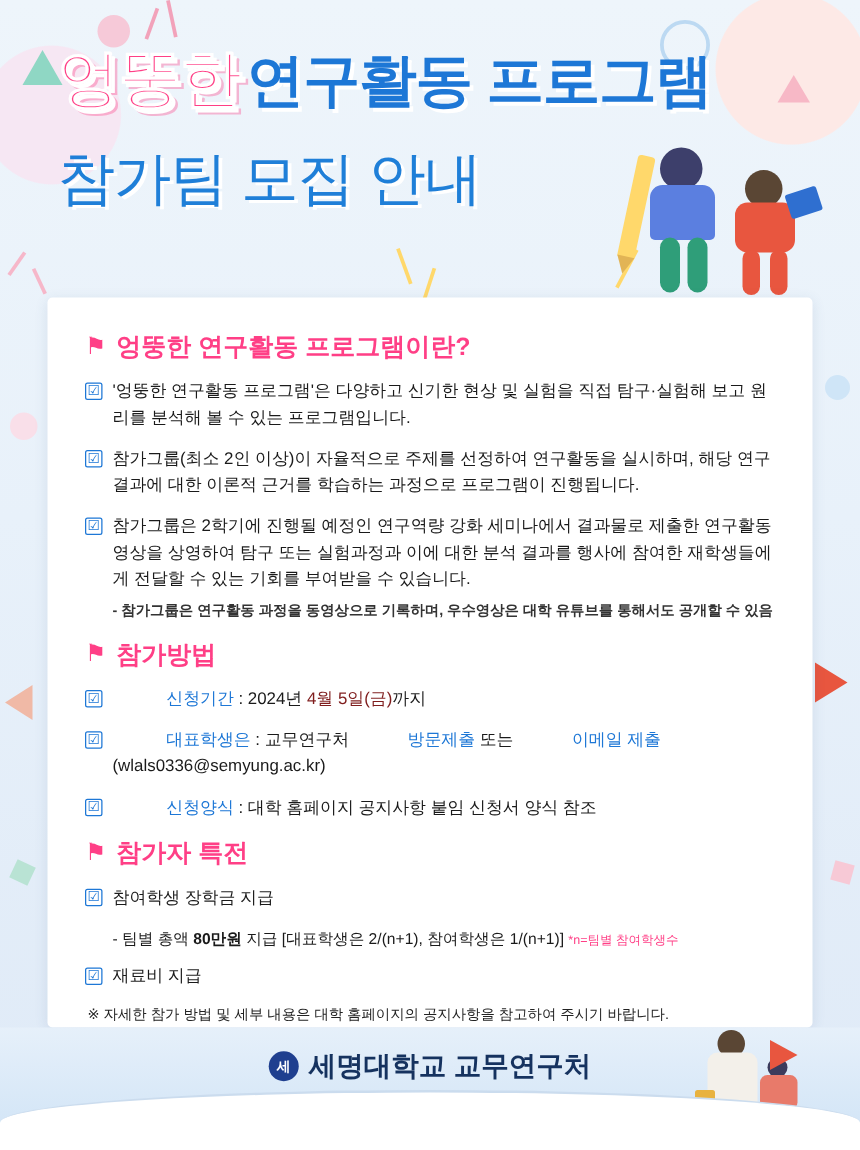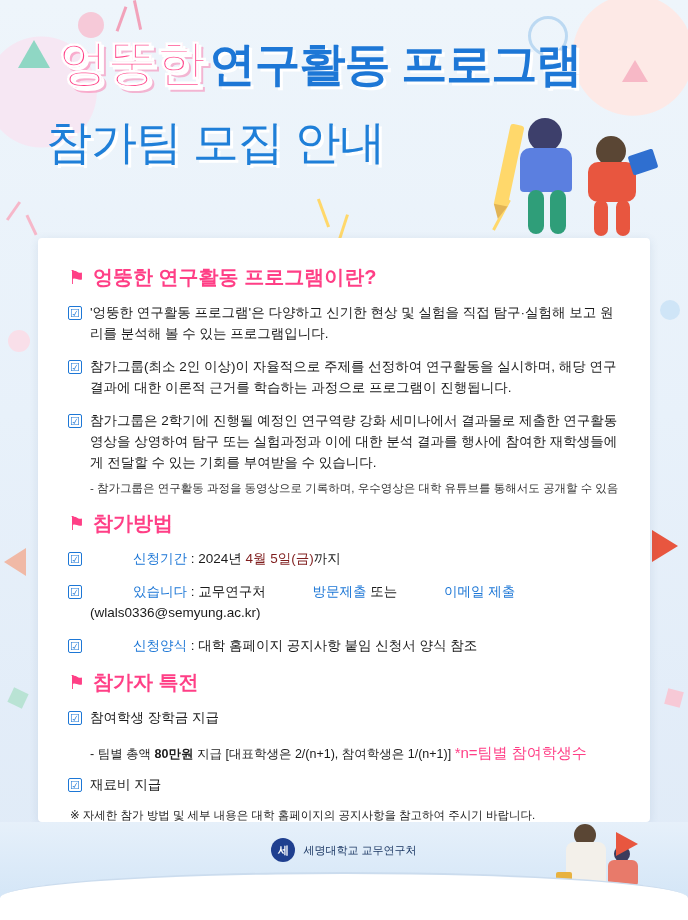--- a/index.html
+++ b/index.html
@@ -33,21 +33,21 @@
   .d12{right:10px;top:530px;width:0;height:0;border-top:16px solid transparent;border-bottom:16px solid transparent;border-left:26px solid #e8563f;}
   .d13{left:10px;top:690px;width:16px;height:16px;background:#b9e3d4;transform:rotate(25deg);}
   .d14{right:6px;top:690px;width:16px;height:16px;background:#f7c9d6;transform:rotate(15deg);}
   .d15{left:500px;top:198px;width:3px;height:34px;background:#ffd86b;transform:rotate(28deg);}
   .d16{left:322px;top:198px;width:3px;height:30px;background:#ffd86b;transform:rotate(-20deg);}
   .d17{left:342px;top:214px;width:3px;height:26px;background:#ffd86b;transform:rotate(18deg);}
 
   
   .header{position:absolute;left:0;right:0;top:0;height:232px;}
   .title-line{position:absolute;white-space:nowrap;}
-  .t1{left:58px;top:30px;}
+  .t1{left:46px;top:30px;}
   .t2{left:46px;top:112px;}
   .big{
     font-size:50px;font-weight:bold;letter-spacing:-1px;
     color:#ff3f86;
     -webkit-text-stroke:1px #ffffff;
     text-shadow:
       3px 3px 0 #ffffff,
       5px 5px 0 rgba(255,63,134,.35);
   }
   .blue{
@@ -94,24 +94,24 @@
   .item{display:flex;align-items:flex-start;gap:8px;margin-bottom:12px;}
   .chk{
     flex:0 0 auto;width:14px;height:14px;border:1.6px solid #1d77d6;border-radius:2px;
     color:#1d77d6;font-size:11px;line-height:12px;text-align:center;margin-top:3px;
     box-sizing:border-box;
   }
   .txt{font-size:13.5px;line-height:1.55;color:#1a1a1a;font-weight:normal;}
   .txt .b{color:#1d77d6;margin-left:43px;}
   .txt .pk{color:#7f1d1d;}
   .note{
-    font-size:11.5px;color:#333;margin:-4px 0 14px 22px;font-weight:normal;
+    font-size:11.5px;color:#333;margin:-4px 0 14px 22px;font-weight:bold;
   }
   .sub{font-size:12.5px;color:#1a1a1a;margin:4px 0 4px 22px;line-height:1.6;}
-  .sub .pink-small{color:#ff3f86;font-size:15px;}
+  .sub .pink-small{color:#ff3f86;font-size:10px;}
   .bold{font-weight:bold;}
   .foot-note{font-size:11.5px;color:#222;margin:12px 0 0 2px;}
 
   
   .footer{
     position:absolute;left:0;right:0;bottom:0;height:98px;
     background:linear-gradient(180deg,#e6f0fa 0%, #cfe3f6 100%);
   }
   .book-open{
     position:absolute;left:0;right:0;bottom:0;height:46px;
@@ -121,21 +121,21 @@
   }
   .brand{
     position:absolute;left:0;right:0;top:16px;
     display:flex;align-items:center;justify-content:center;gap:8px;
   }
   .logo{
     width:24px;height:24px;border-radius:50%;
     background:#1f3f8f;color:#fff;font-size:11px;font-weight:bold;
     display:flex;align-items:center;justify-content:center;
   }
-  .brand-name{font-size:11px;font-weight:normal;color:#15325f;}
+  .brand-name{font-size:22px;font-weight:bold;color:#15325f;}
   .f-people{position:absolute;right:40px;bottom:26px;width:120px;height:70px;}
   .fp{position:absolute;}
   .fh{width:22px;height:22px;border-radius:50%;background:#5a4634;left:46px;top:0;}
   .fb{width:40px;height:40px;left:38px;top:18px;background:#f3f0ea;border-radius:8px 8px 0 0;}
   .fh2{width:16px;height:16px;border-radius:50%;background:#3b3b5c;left:86px;top:22px;}
   .fb2{width:30px;height:28px;left:80px;top:36px;background:#e87a6a;border-radius:6px;}
   .bag{width:16px;height:14px;left:28px;top:48px;background:#e8b23f;border-radius:2px;}
   .mega{position:absolute;right:10px;top:8px;width:0;height:0;border-top:12px solid transparent;border-bottom:12px solid transparent;border-left:22px solid #e8563f;}
 </style>
 </head>
@@ -216,21 +216,21 @@
       <div class="item">
         <span class="chk">☑</span>
         <span class="txt">
           <span class="b">신청기간</span><span> : 2024년 </span><span class="pk">4월 5일(금)</span><span>까지</span>
         </span>
       </div>
 
       <div class="item">
         <span class="chk">☑</span>
         <span class="txt">
-          <span class="b">있습니다</span><span> : 교무연구처 </span><span class="b">방문제출</span><span> 또는 </span><span class="b">이메일 제출</span><span> (wlals0336@semyung.ac.kr)</span>
+          <span class="b">대표학생은</span><span> : 교무연구처 </span><span class="b">방문제출</span><span> 또는 </span><span class="b">이메일 제출</span><span> (wlals0336@semyung.ac.kr)</span>
         </span>
       </div>
 
       <div class="item">
         <span class="chk">☑</span>
         <span class="txt">
           <span class="b">신청양식</span><span> : 대학 홈페이지 공지사항 붙임 신청서 양식 참조</span>
         </span>
       </div>
     </div>

